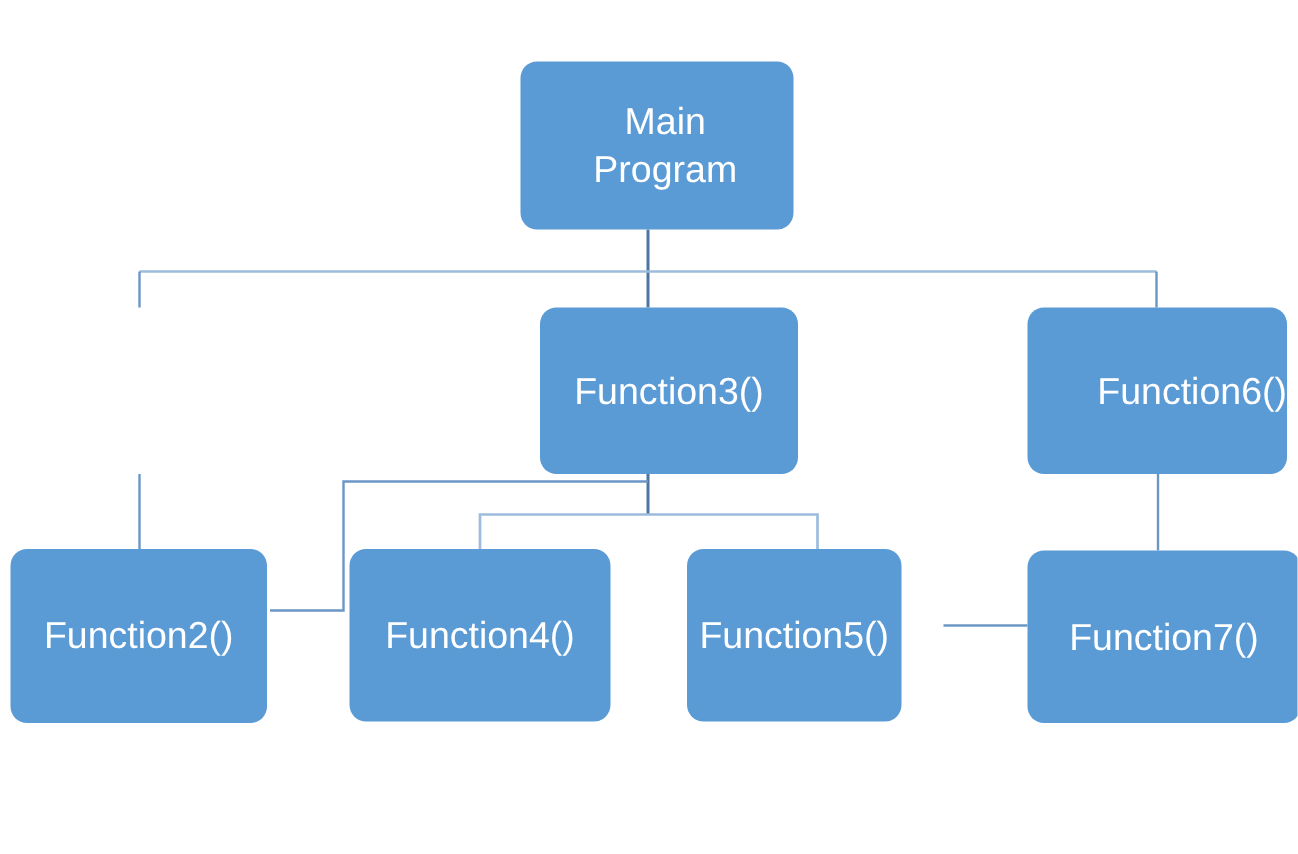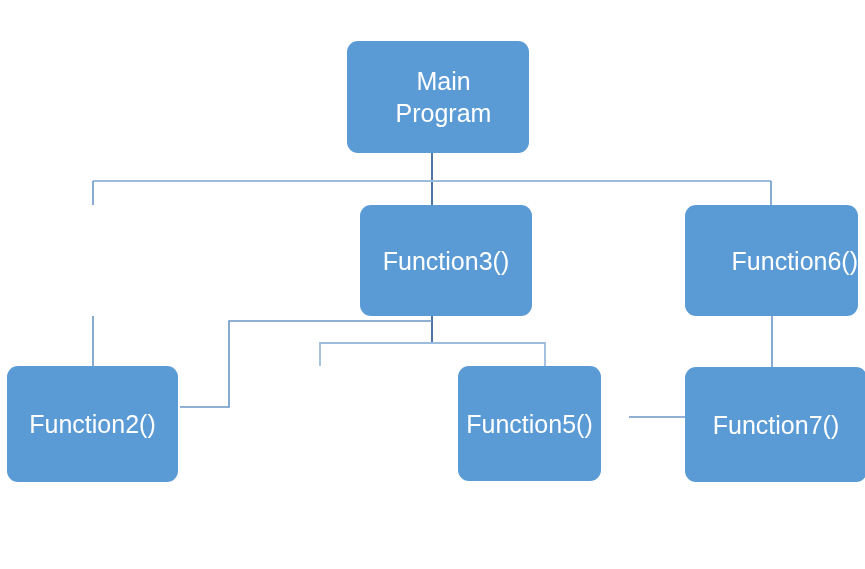--- a/index.html
+++ b/index.html
@@ -74,20 +74,23 @@
   </div>
 
   <div class="node" style="left:685px; top:205px; width:173px; height:111px;justify-content:flex-end;">
     <span class="node-label">Function6()</span>
   </div>
 
   <div class="node" style="left:7px;   top:366px; width:171px; height:116px;align-items:center;">
     <span class="node-label">Function2()</span>
   </div>
 
+  <div class="node" style="left:233px; top:366px; width:174px; height:115px;">
+    <span class="node-label">Function4()</span>
+  </div>
 
   <div class="node" style="left:458px; top:366px; width:143px; height:115px;">
     <span class="node-label">Function5()</span>
   </div>
 
   <div class="node" style="left:685px; top:367px; width:182px; height:115px;">
     <span class="node-label">Function7()</span>
   </div>
 
 </div>

